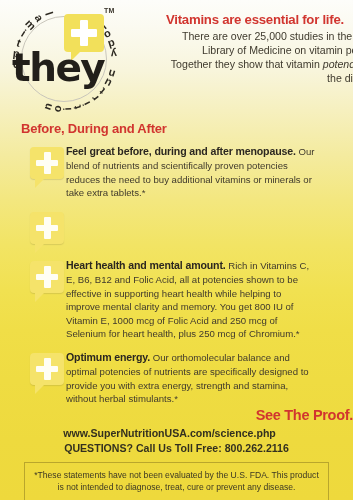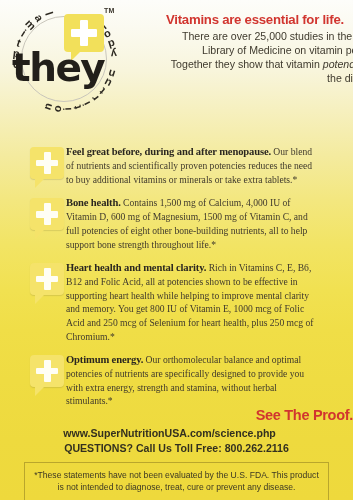--- a/index.html
+++ b/index.html
@@ -170,21 +170,20 @@
     color: #d1352f;
     letter-spacing: -0.2px;
   }
 
   
   .bullets {
     position: absolute;
     left: 0;
     top: 144px;
     width: 326px;
-    font-family: Liberation Serif, serif;
   }
   .bullet {
     position: relative;
     padding-left: 66px;
     padding-right: 8px;
     margin-bottom: 9px;
     min-height: 40px;
   }
   .bi {
     position: absolute;
@@ -334,48 +333,48 @@
     </div>
 
     <div class="head-copy">
       <p class="head-title">Vitamins are essential for life.</p>
       <p class="head-body">
         <span>There are over 25,000 studies in the National Library of Medicine on vitamin potencies. Together they show that vitamin </span><em>potency</em><span> makes the difference.</span>
       </p>
     </div>
   </div>
 
+  <div class="section-head">Before, During and After</div>
 
   <div class="bullets" id="bullet-list">
       <div class="bullet">
         <div class="bi">
           <div class="bi-bubble">
             <div class="bi-v"></div>
             <div class="bi-h"></div>
           </div>
         </div>
         <div class="btext"><b>Feel great before, during and after menopause.</b><span> Our blend of nutrients and scientifically proven potencies reduces the need to buy additional vitamins or minerals or take extra tablets.*</span></div>
       </div>
       <div class="bullet">
         <div class="bi">
           <div class="bi-bubble">
             <div class="bi-v"></div>
             <div class="bi-h"></div>
           </div>
         </div>
-        <div class="btext"><b>Bone health.</b><span> Contains 1,500 mg of Calcium, 4,000 IU of Vitamin D, 600 mg of Magnesium, 1500 mg of Vitamin C, and full potencies of eight other bone-building nutrients, all to help support bone strength throughout life.*</span></div>
       </div>
       <div class="bullet">
         <div class="bi">
           <div class="bi-bubble">
             <div class="bi-v"></div>
             <div class="bi-h"></div>
           </div>
         </div>
-        <div class="btext"><b>Heart health and mental clarity.</b><span> Rich in Vitamins C, E, B6, B12 and Folic Acid, all at potencies shown to be effective in supporting heart health while helping to improve mental clarity and memory. You get  800 IU of Vitamin E, 1000 mcg of Folic Acid and 250 mcg of Selenium for heart health, plus 250 mcg of Chromium.*</span></div>
+        <div class="btext"><b>Heart health and mental amount.</b><span> Rich in Vitamins C, E, B6, B12 and Folic Acid, all at potencies shown to be effective in supporting heart health while helping to improve mental clarity and memory. You get  800 IU of Vitamin E, 1000 mcg of Folic Acid and 250 mcg of Selenium for heart health, plus 250 mcg of Chromium.*</span></div>
       </div>
       <div class="bullet">
         <div class="bi">
           <div class="bi-bubble">
             <div class="bi-v"></div>
             <div class="bi-h"></div>
           </div>
         </div>
         <div class="btext"><b>Optimum energy.</b><span>  Our orthomolecular balance and optimal potencies of nutrients are specifically designed to provide you with extra energy, strength and stamina, without herbal stimulants.*</span></div>
       </div>

